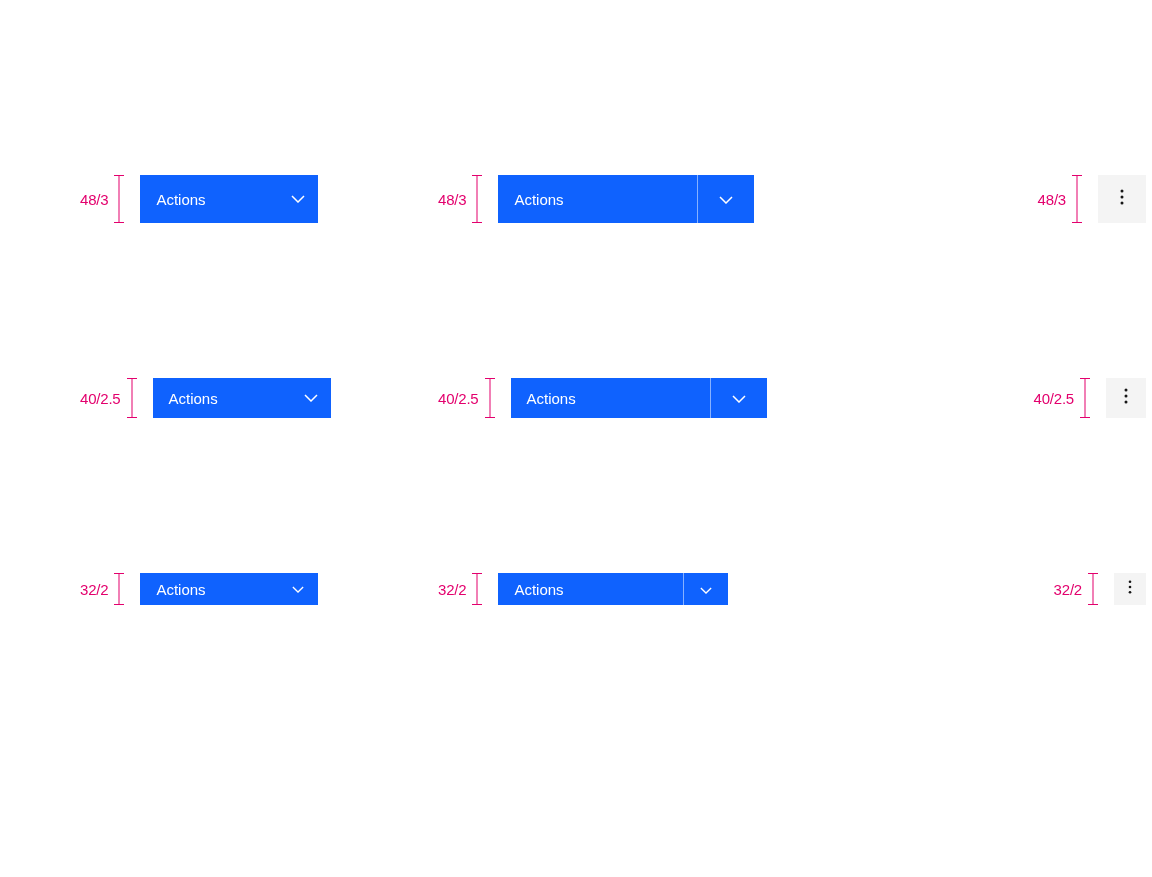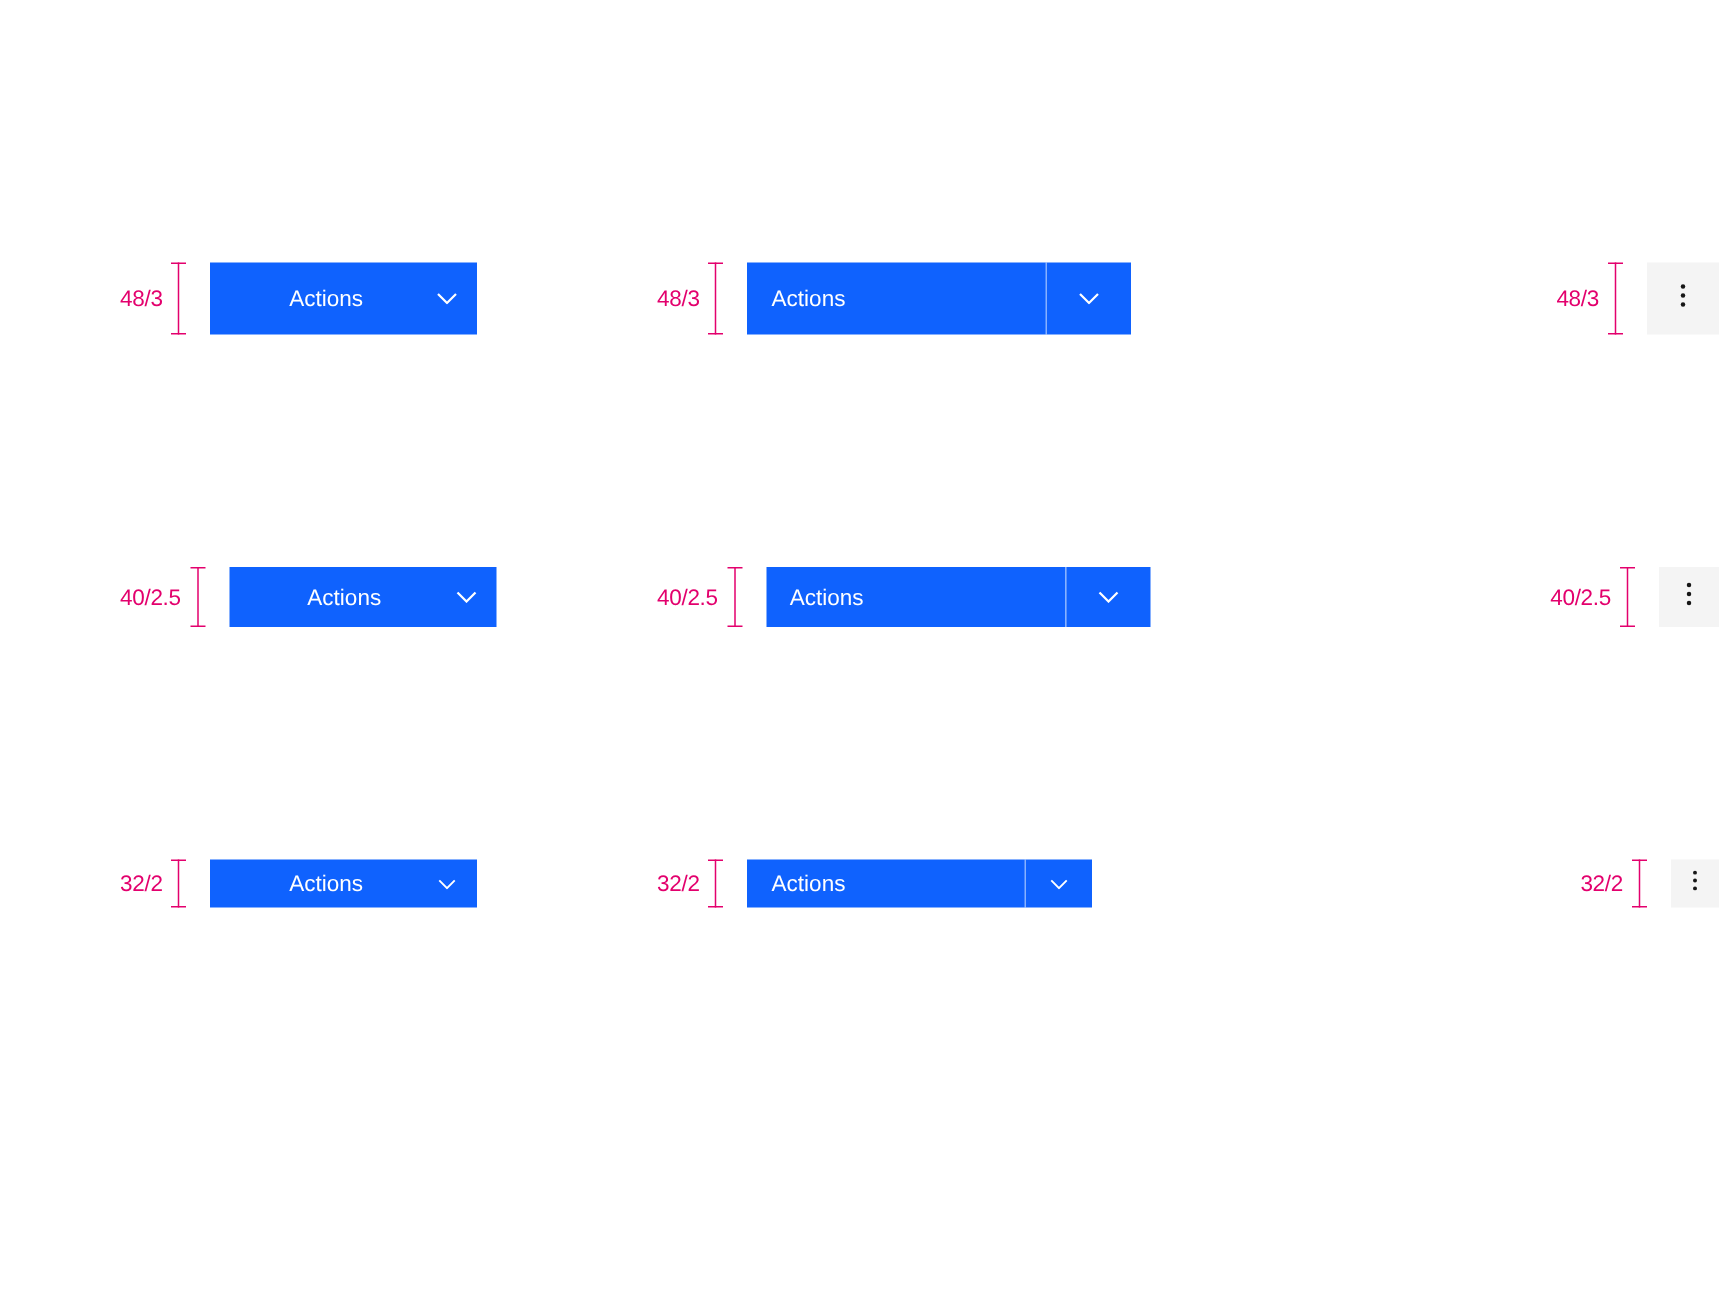--- a/index.html
+++ b/index.html
@@ -17,21 +17,20 @@
     display: grid;
     grid-template-columns: 310px 370px 290px;
     grid-template-rows: 48px 40px 32px;
     row-gap: 155px;
     column-gap: 48px;
     align-items: start;
   }
   .cell {
     display: flex;
     align-items: center;
-    text-align: center;
   }
   .dim-label {
     color: #e3006d;
     font-size: 15px;
     white-space: nowrap;
     margin-right: 6px;
     letter-spacing: -0.2px;
   }
   .bracket {
     position: relative;

